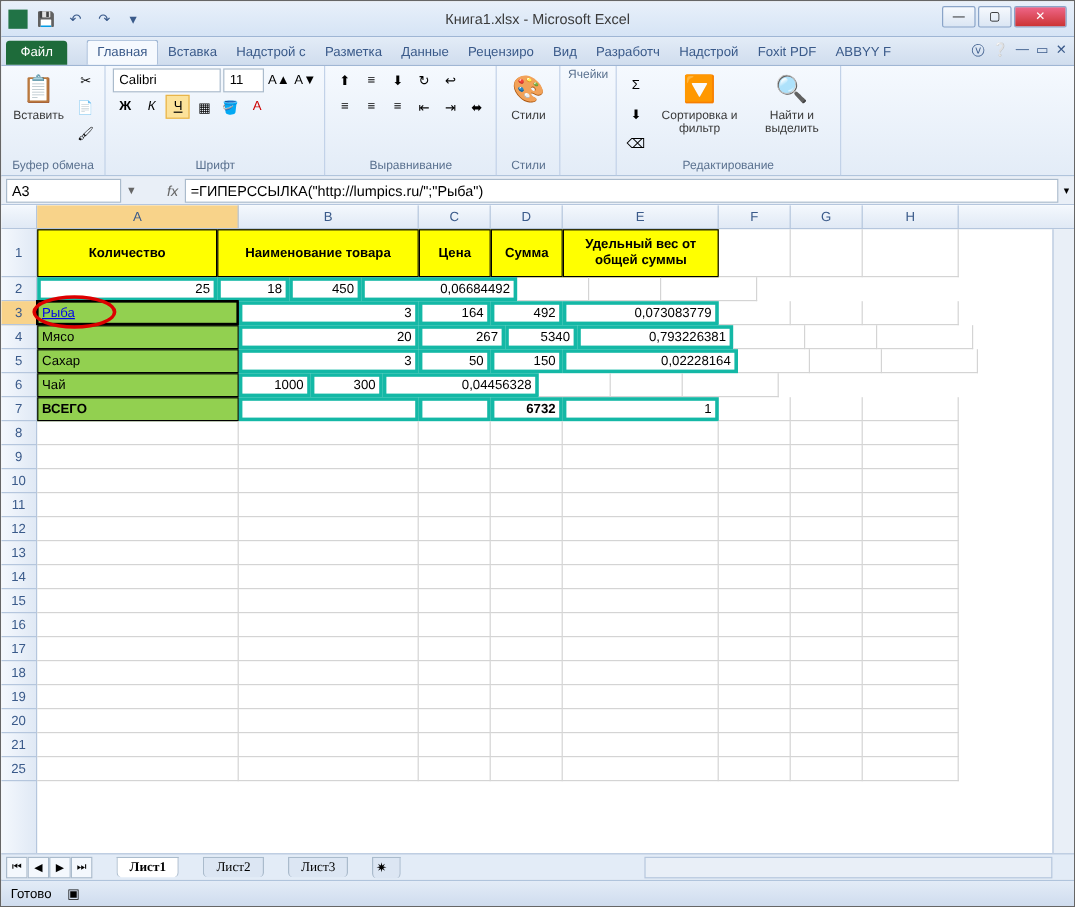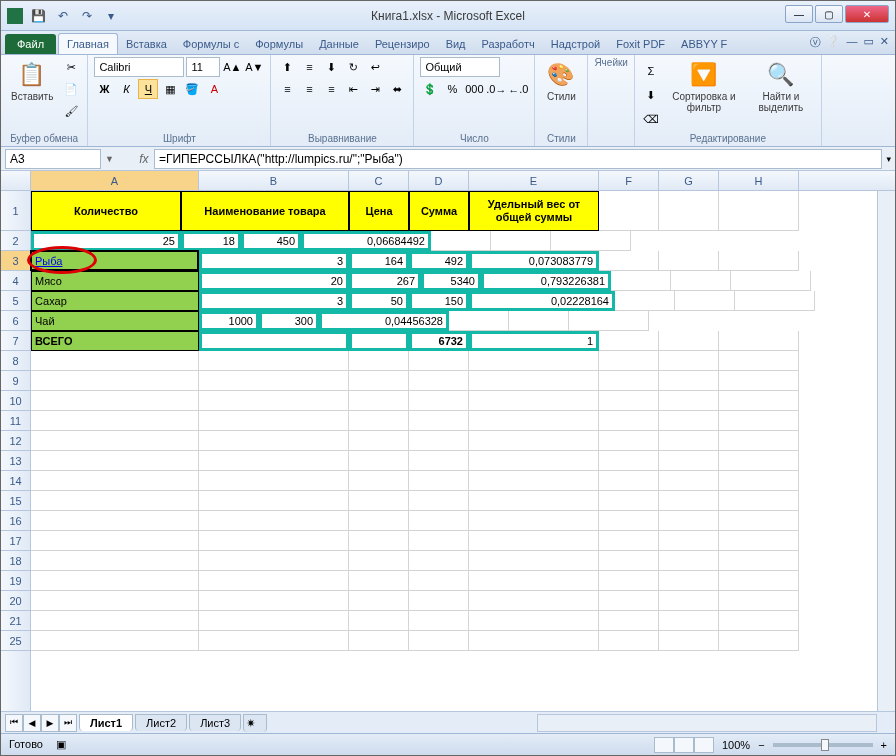--- a/index.html
+++ b/index.html
@@ -8,21 +8,21 @@
   .titlebar { height: 30px; background: linear-gradient(#e8f0fa,#d6e4f5); display: flex; align-items: center; padding: 0 6px; border-bottom: 1px solid #9fb6d4; position: relative; }
   .titlebar .excel-icon { width: 16px; height: 16px; background: #217346; margin-right: 6px; }
   .qat { display: flex; gap: 4px; align-items: center; }
   .qat .qat-btn { width: 20px; height: 20px; display: flex; align-items: center; justify-content: center; font-size: 12px; color: #3a5a8a; }
   .title-text { position: absolute; left: 50%; transform: translateX(-50%); font-size: 12px; color: #3a3a3a; }
   .winbtns { position: absolute; right: 6px; top: 4px; display: flex; gap: 2px; }
   .winbtn { width: 28px; height: 18px; background: linear-gradient(#f6f9fd,#dbe6f4); border: 1px solid #8aa4c8; font-size: 10px; display: flex; align-items: center; justify-content: center; border-radius: 2px; }
   .winbtn.close { background: linear-gradient(#e68,#c33); color: #fff; width: 44px; }
 
   .tabstrip { height: 24px; background: linear-gradient(#e3ecf7,#d0ddee); display: flex; align-items: flex-end; padding-left: 4px; border-bottom: 1px solid #9fb6d4; font-size: 11px; position: relative; }
-  .file-tab { background: #1e6b3a; color: #fff; padding: 4px 12px; border-radius: 3px 3px 0 0; margin-right: 2px; }
+  .file-tab { background: #1e6b3a; color: #fff; padding: 4px 12px; border-radius: 3px 3px 0 0; margin-right: 16px; }
   .ribbon-tab { padding: 4px 8px; color: #3a5a8a; cursor: pointer; }
   .ribbon-tab.active { background: #f5f9fe; border: 1px solid #9fb6d4; border-bottom: none; border-radius: 3px 3px 0 0; }
   .tabstrip-right { position: absolute; right: 6px; top: 4px; display: flex; gap: 6px; font-size: 11px; color: #3a5a8a; }
 
   .ribbon { height: 92px; background: linear-gradient(#f5f9fe,#e3ecf7); border-bottom: 1px solid #9fb6d4; display: flex; }
   .ribbon-group { border-right: 1px solid #c2d2e8; padding: 2px 6px 0 6px; display: flex; flex-direction: column; justify-content: space-between; }
   .ribbon-group-label { font-size: 10px; color: #5a718f; text-align: center; padding-bottom: 2px; }
   .ribbon-content { display: flex; align-items: flex-start; gap: 4px; flex: 1; }
   .big-btn { display: flex; flex-direction: column; align-items: center; justify-content: center; padding: 2px 4px; font-size: 10px; color: #3a3a3a; }
   .big-btn .icon { width: 32px; height: 32px; display: flex; align-items: center; justify-content: center; font-size: 22px; }
@@ -57,21 +57,21 @@
   .bordered { border: 3px solid #14b8a6; }
   .link { color: #0000ee; text-decoration: underline; }
   .active-cell-border { position: absolute; border: 2px solid #000; pointer-events: none; }
   .highlight-oval { position: absolute; border: 3px solid #d00; border-radius: 50%; pointer-events: none; }
 
   .vscroll { position: absolute; right: 0; top: 20px; bottom: 0; width: 18px; background: #e9eff7; border-left: 1px solid #b5c6dd; }
 
   .sheet-tabs { height: 22px; background: #e3ecf7; border-top: 1px solid #b5c6dd; display: flex; align-items: center; font-size: 11px; padding-left: 4px; position: relative; }
   .nav-arrows { display: flex; gap: 0; }
   .nav-arrow { width: 18px; height: 18px; border: 1px solid #abc; background: #f4f8fd; font-size: 9px; display: flex; align-items: center; justify-content: center; }
-  .sheet-tab { padding: 2px 10px; background: #fff; border: 1px solid #abc; border-bottom: none; margin-left: 2px; border-radius: 0 0 4px 4px; }
+  .sheet-tab { padding: 2px 10px; background: #fff; border: 1px solid #abc; border-bottom: none; margin-left: 20px; border-radius: 0 0 4px 4px; font-family: Liberation Serif, serif; }
   .sheet-tab.active { background: #fff; font-weight: bold; }
   .sheet-tab.inactive { background: #dce6f3; }
   .hscroll { position: absolute; right: 18px; top: 2px; width: 340px; height: 18px; background: #e9eff7; border: 1px solid #b5c6dd; }
 
   .statusbar { height: 22px; background: linear-gradient(#e3ecf7,#cfdcee); border-top: 1px solid #9fb6d4; display: flex; align-items: center; font-size: 11px; padding: 0 8px; justify-content: space-between; }
   .status-right { display: flex; align-items: center; gap: 8px; }
   .view-btns { display: flex; }
   .view-btn { width: 20px; height: 16px; border: 1px solid #abc; background: #f4f8fd; }
   .zoom-slider { width: 100px; height: 4px; background: #abc; position: relative; }
   .zoom-thumb { position: absolute; left: 48px; top: -4px; width: 8px; height: 12px; background: #f4f8fd; border: 1px solid #888; }
@@ -92,22 +92,22 @@
     <div class="winbtn">—</div>
     <div class="winbtn">▢</div>
     <div class="winbtn close">✕</div>
   </div>
 </div>
 
 <div class="tabstrip">
   <div class="file-tab">Файл</div>
   <div class="ribbon-tab active">Главная</div>
   <div class="ribbon-tab">Вставка</div>
-  <div class="ribbon-tab">Формулы с</div>
-  <div class="ribbon-tab">Формулы</div>
+  <div class="ribbon-tab">Надстрой с</div>
+  <div class="ribbon-tab">Разметка</div>
   <div class="ribbon-tab">Данные</div>
   <div class="ribbon-tab">Рецензиро</div>
   <div class="ribbon-tab">Вид</div>
   <div class="ribbon-tab">Разработч</div>
   <div class="ribbon-tab">Надстрой</div>
   <div class="ribbon-tab">Foxit PDF</div>
   <div class="ribbon-tab">ABBYY F</div>
   <div class="tabstrip-right">
     <span>ⓥ</span>
     <span>❔</span>
@@ -169,33 +169,20 @@
         <div class="small-btn">≡</div>
         <div class="small-btn">≡</div>
         <div class="small-btn">⇤</div>
         <div class="small-btn">⇥</div>
         <div class="small-btn">⬌</div>
       </div>
     </div>
     <div class="ribbon-group-label">Выравнивание</div>
   </div>
 
-  <div class="ribbon-group">
-    <div class="ribbon-content col-stack">
-      <div class="font-combo" style="width:80px">Общий</div>
-      <div class="small-row">
-        <div class="small-btn">💲</div>
-        <div class="small-btn">%</div>
-        <div class="small-btn">000</div>
-        <div class="small-btn">.0→</div>
-        <div class="small-btn">←.0</div>
-      </div>
-    </div>
-    <div class="ribbon-group-label">Число</div>
-  </div>
 
   <div class="ribbon-group">
     <div class="ribbon-content">
       <div class="big-btn">
         <div class="icon">🎨</div>
         <span>Стили</span>
       </div>
     </div>
     <div class="ribbon-group-label">Стили</div>
   </div>
@@ -516,26 +503,13 @@
   <div class="sheet-tab inactive">Лист3</div>
   <div class="sheet-tab inactive" style="width:24px;padding:2px">✷</div>
   <div class="hscroll"></div>
 </div>
 
 <div class="statusbar">
   <div>
     <span>Готово</span>
     <span style="margin-left:10px">▣</span>
   </div>
-  <div class="status-right">
-    <div class="view-btns">
-      <div class="view-btn"></div>
-      <div class="view-btn"></div>
-      <div class="view-btn"></div>
-    </div>
-    <span>100%</span>
-    <span>−</span>
-    <div class="zoom-slider">
-        <div class="zoom-thumb"></div>
-      </div>
-    <span>+</span>
-  </div>
 </div>
 
 </body></html>

